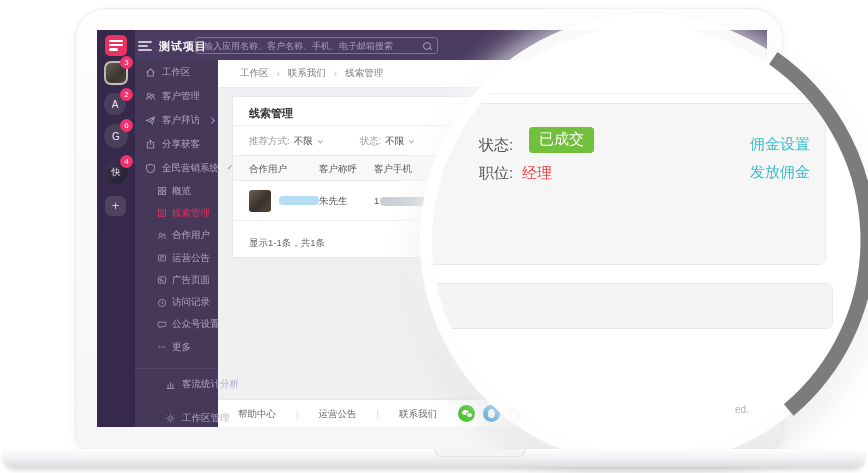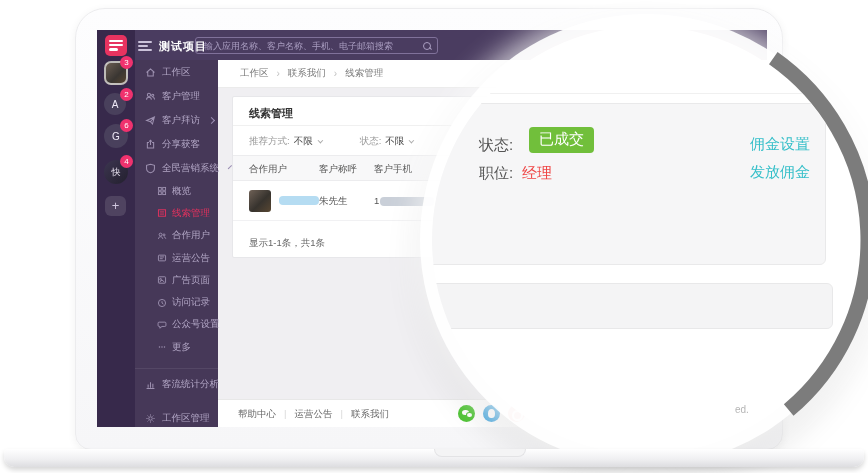--- a/index.html
+++ b/index.html
@@ -50,21 +50,21 @@
   .menu { position:absolute; left:38px; top:30px; width:83px; height:367px; background:#463858; z-index:1; }
   .menu ul { list-style:none; }
   .m-item { display:flex; align-items:center; gap:6px; padding-left:10px; height:24px; color:#b3a7c6; font-size:9.5px; cursor:pointer; white-space:nowrap; }
   .m-item svg { flex:0 0 auto; opacity:.8; }
   .sub .m-item { height:22.3px; padding-left:22px; gap:5px; }
   .m-item.active { color:#e5315e; }
   .m-item.active svg { opacity:1; }
   .chev { width:5px; height:5px; border-right:1px solid #9c8fb4; border-bottom:1px solid #9c8fb4; display:inline-block; margin-left:3px; }
   .chev.right { transform:rotate(-45deg); }
   .chev.down { transform:rotate(45deg) translateY(-2px); }
-  .menu-bottom { position:absolute; left:0; top:308px; width:83px; border-top:1px solid rgba(255,255,255,.08); }
+  .menu-bottom { position:absolute; left:0; top:308px; width:83px; border-top:1px solid rgba(255,255,255,.08);padding-left:20px; }
   .menu-bottom .m-item { height:30px; }
   .menu-bottom .m-item:last-child { margin-top:4px; }
 
   
   .content { position:absolute; left:121px; top:30px; width:549px; height:367px; background:#f0eff2; }
   .breadcrumb { position:absolute; left:0; top:0; width:100%; height:28px; background:#fff; border-bottom:1px solid #ebebeb;
     display:flex; align-items:center; padding-left:22px; gap:8px; font-size:9.5px; color:#777; }
   .breadcrumb .sep { color:#c2c2c2; font-size:10px; }
   .breadcrumb span[data-interactable="true"]{ cursor:pointer; }
 
@@ -79,21 +79,21 @@
   .c1 { position:absolute; left:16px; } .c2 { position:absolute; left:86px; } .c3 { position:absolute; left:141px; }
   .thead .cell { top:7px; }
   .t-avatar { position:absolute; left:16px; top:9px; width:22px; height:22px; border-radius:3px;
     background:linear-gradient(135deg,#6f6156,#37332e 55%,#584732); }
   .blur-name { position:absolute; left:46px; top:15px; width:40px; height:9px; border-radius:4px; background:#b5dcf2; cursor:pointer; }
   .row-text { position:absolute; top:14px; font-size:9.5px; color:#555; }
   .blur-phone { display:inline-block; width:54px; height:9px; border-radius:4px; background:#c9cfd8; vertical-align:middle; margin-left:1px; }
   .pagination { position:absolute; left:16px; top:140px; font-size:9.5px; color:#666; }
 
   .s-footer { position:absolute; left:0; top:339px; width:100%; height:28px; background:#fff; border-top:1px solid #e8e8e8; }
-  .f-links { position:absolute; left:20px; top:8px; display:flex; gap:8px; font-size:9.5px; color:#666;text-align:center; }
+  .f-links { position:absolute; left:20px; top:8px; display:flex; gap:20px; font-size:9.5px; color:#666;text-align:center; }
   .f-links .fsep { color:#d8d8d8; }
   .f-links span[data-interactable="true"]{ cursor:pointer; }
   .social { position:absolute; top:5px; width:17px; height:17px; border-radius:50%; cursor:pointer; }
   .soc-wechat { left:240px; background:#4ec434; }
   .soc-wechat::before { content:""; position:absolute; left:3.5px; top:4.5px; width:7px; height:5.5px; background:#fff; border-radius:50%; }
   .soc-wechat::after { content:""; position:absolute; left:8.5px; top:7.5px; width:5px; height:4.5px; background:#fff; border-radius:50%; box-shadow:0 0 0 1px #4ec434; }
   .soc-qq { left:265px; background:#41a7e1; }
   .soc-qq::before { content:""; position:absolute; left:5px; top:3.5px; width:7px; height:9px; background:#fff; border-radius:50% 50% 45% 45%; }
   .soc-weibo { left:290px; background:#df4a3e; }
   .soc-weibo::before { content:""; position:absolute; left:4px; top:5px; width:7px; height:7px; border:2px solid #fff; border-radius:50%; }

